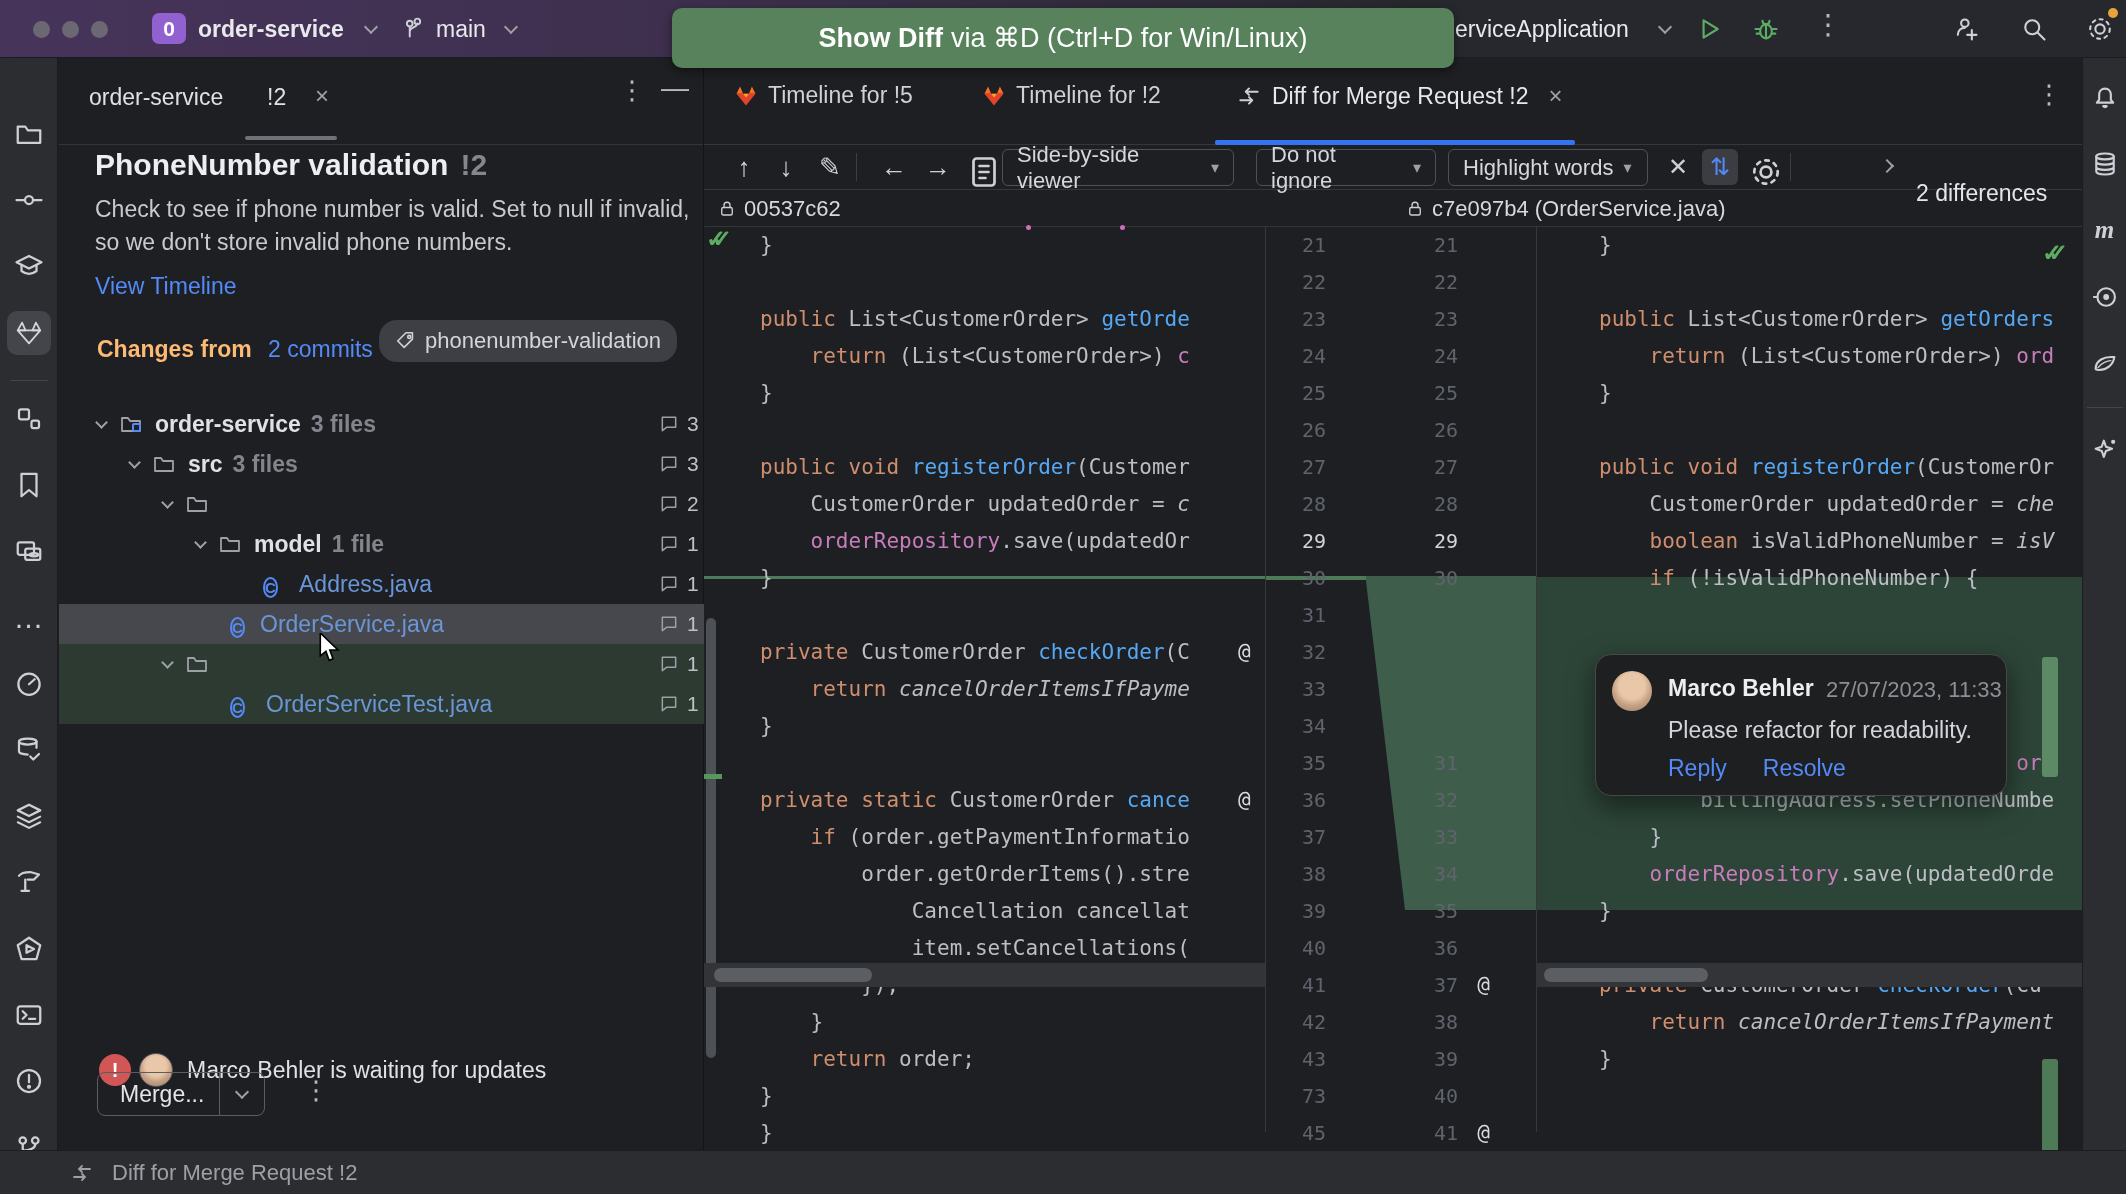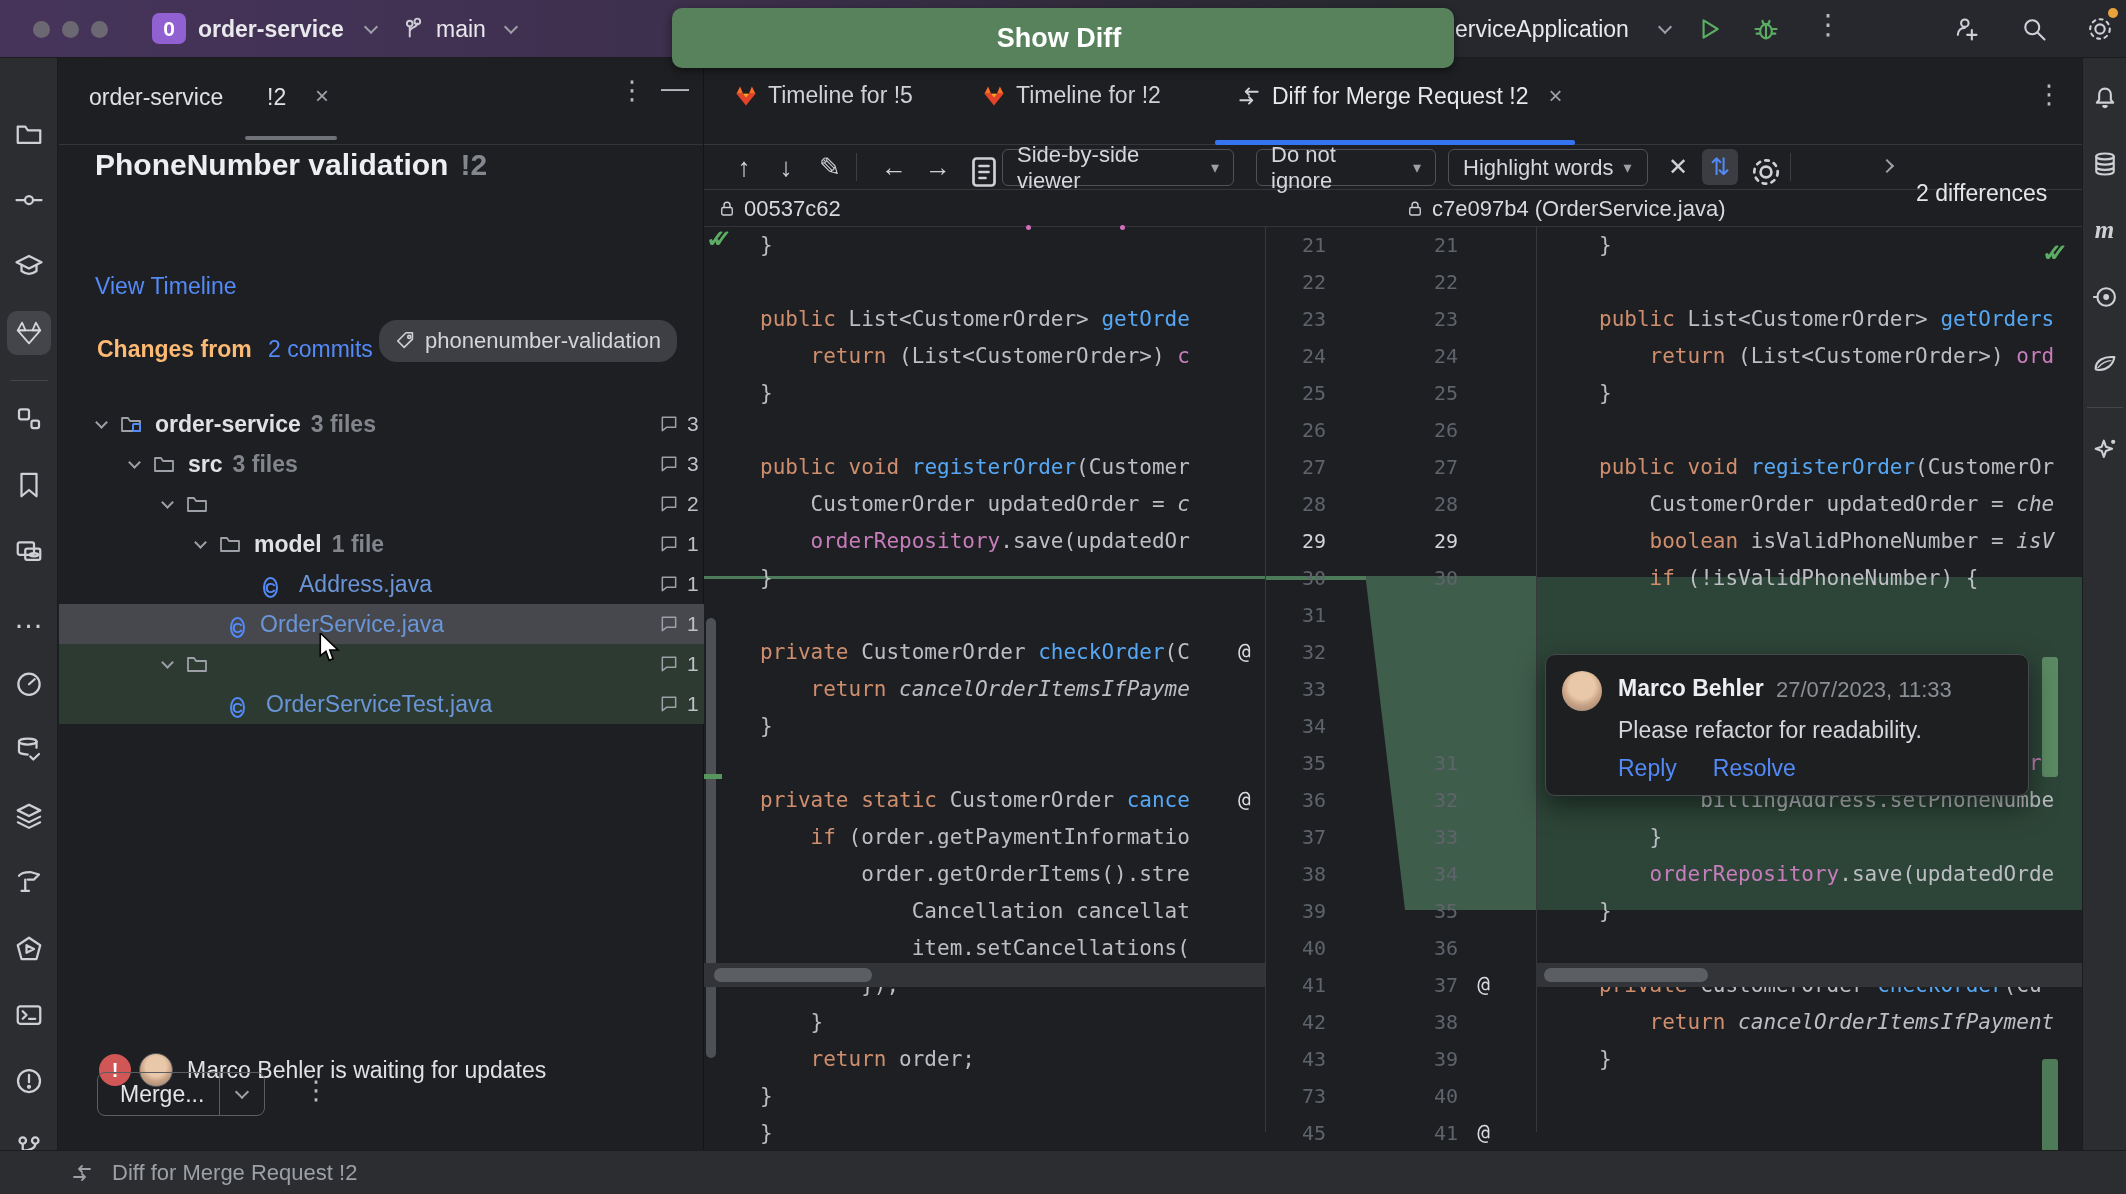--- a/index.html
+++ b/index.html
@@ -116,22 +116,22 @@
   #right-band { position:absolute; left:832px; top:350px; width:546px; height:333px; background:#2d4538; }
   .strip-poly { position:absolute; left:561px; top:0; width:271px; height:100%; }
   .hsb { position:absolute; top:736px; height:24px; background:#323438; }
   .hsb .thumb { position:absolute; top:5px; height:14px; border-radius:7px; background:#5b5e63; }
   .vscroll { position:absolute; left:2px; top:391px; width:10px; height:440px; border-radius:5px; background:#4d5055; }
   .checkmark { position:absolute; color:#5cad63; font-size:24px; font-weight:bold; letter-spacing:-14px; }
   .pinkdot { position:absolute; width:5px; height:5px; border-radius:50%; background:#cf6fbb; }
   .scrollmark { position:absolute; width:16px; border-radius:3px; }
 
   
-  #comment-popup { position:absolute; left:841px; top:427px; width:484px; height:142px; background:#1d1f21;
-    border:1px solid #46484c; border-radius:10px; box-shadow:0 10px 28px rgba(0,0,0,.5); z-index:10; }
+  #comment-popup { position:absolute; left:891px; top:427px; width:412px; height:142px; background:#1d1f21;
+    border:1px solid #46484c; border-radius:16px; box-shadow:0 10px 28px rgba(0,0,0,.5); z-index:10; }
   #comment-popup .avatar { position:absolute; left:16px; top:16px; width:40px; height:40px; border-radius:50%;
     background:radial-gradient(circle at 50% 38%, #e8c8a8 0 40%, #c9a286 60%, #8c7b6d 100%); }
   #cp-name { position:absolute; left:72px; top:20px; font-size:23px; font-weight:bold; color:#eceef2; }
   #cp-time { position:absolute; left:230px; top:22px; font-size:22px; color:#8c8f96; }
   #cp-text { position:absolute; left:72px; top:62px; font-size:23px; color:#d4d6db; }
   #cp-links { position:absolute; left:72px; top:100px; font-size:23px; color:#548af7; display:flex; gap:36px; }
 
   
   #statusbar { position:absolute; left:0; top:1150px; width:2126px; height:44px; background:#2b2d30;
     border-top:1px solid #1b1c1f; }
@@ -176,20 +176,21 @@
       <path d="M15 15l6 6"></path>
   </svg>
   <svg class="ico abs" style="left:2086px;top:15px" width="28" height="28" viewBox="0 0 24 24">
     <circle cx="12" cy="12" r="4"></circle>
       <circle cx="12" cy="12" r="8.4" stroke-dasharray="2.6 3.9"></circle>
   </svg>
   <span class="dot-orange" style="left:2108px;top:8px"></span>
 
   <div id="tooltip">
     <b>Show Diff</b>
+    <span>via ⌘D (Ctrl+D for Win/Linux)</span>
   </div>
 </div>
 
 <div id="leftstrip">
     <div class="strip-item" style="top: 54px;">
       <svg class="ico" width="30" height="30" viewBox="0 0 24 24">
         <path d="M3 6h6l2 3h10v10H3z"></path>
       </svg>
     </div>
     <div class="strip-item" style="top: 120px;">
@@ -331,20 +332,21 @@
     <span class="ph-tab" style="left:208px">!2</span>
     <span class="ph-tab closex" style="left:246px;top:24px">×</span>
     <div id="ph-underline"></div>
     <span class="kebab abs" style="left:560px;top:22px">⋮</span>
     <span class="abs" style="left:602px;top:14px;color:#b8bac0;font-size:28px">—</span>
   </div>
 
   <div id="mr-title">
     <span>PhoneNumber validation</span><span class="badge">!2</span>
   </div>
+  <div id="mr-desc">Check to see if phone number is valid. Set to null if invalid, so we don't store invalid phone numbers.</div>
   <a id="mr-link">View Timeline</a>
 
   <div id="changes-row">
     <b>Changes from</b>
     <span id="commits-link">2 commits</span>
     <span class="chev" style="margin-left:10px;margin-bottom:3px"></span>
   </div>
   <div id="branch-chip">
     <svg class="ico" width="22" height="22" viewBox="0 0 24 24">
       <path d="M12 3h7v7L10 19l-7-7z" transform="rotate(0 12 12)"></path>

